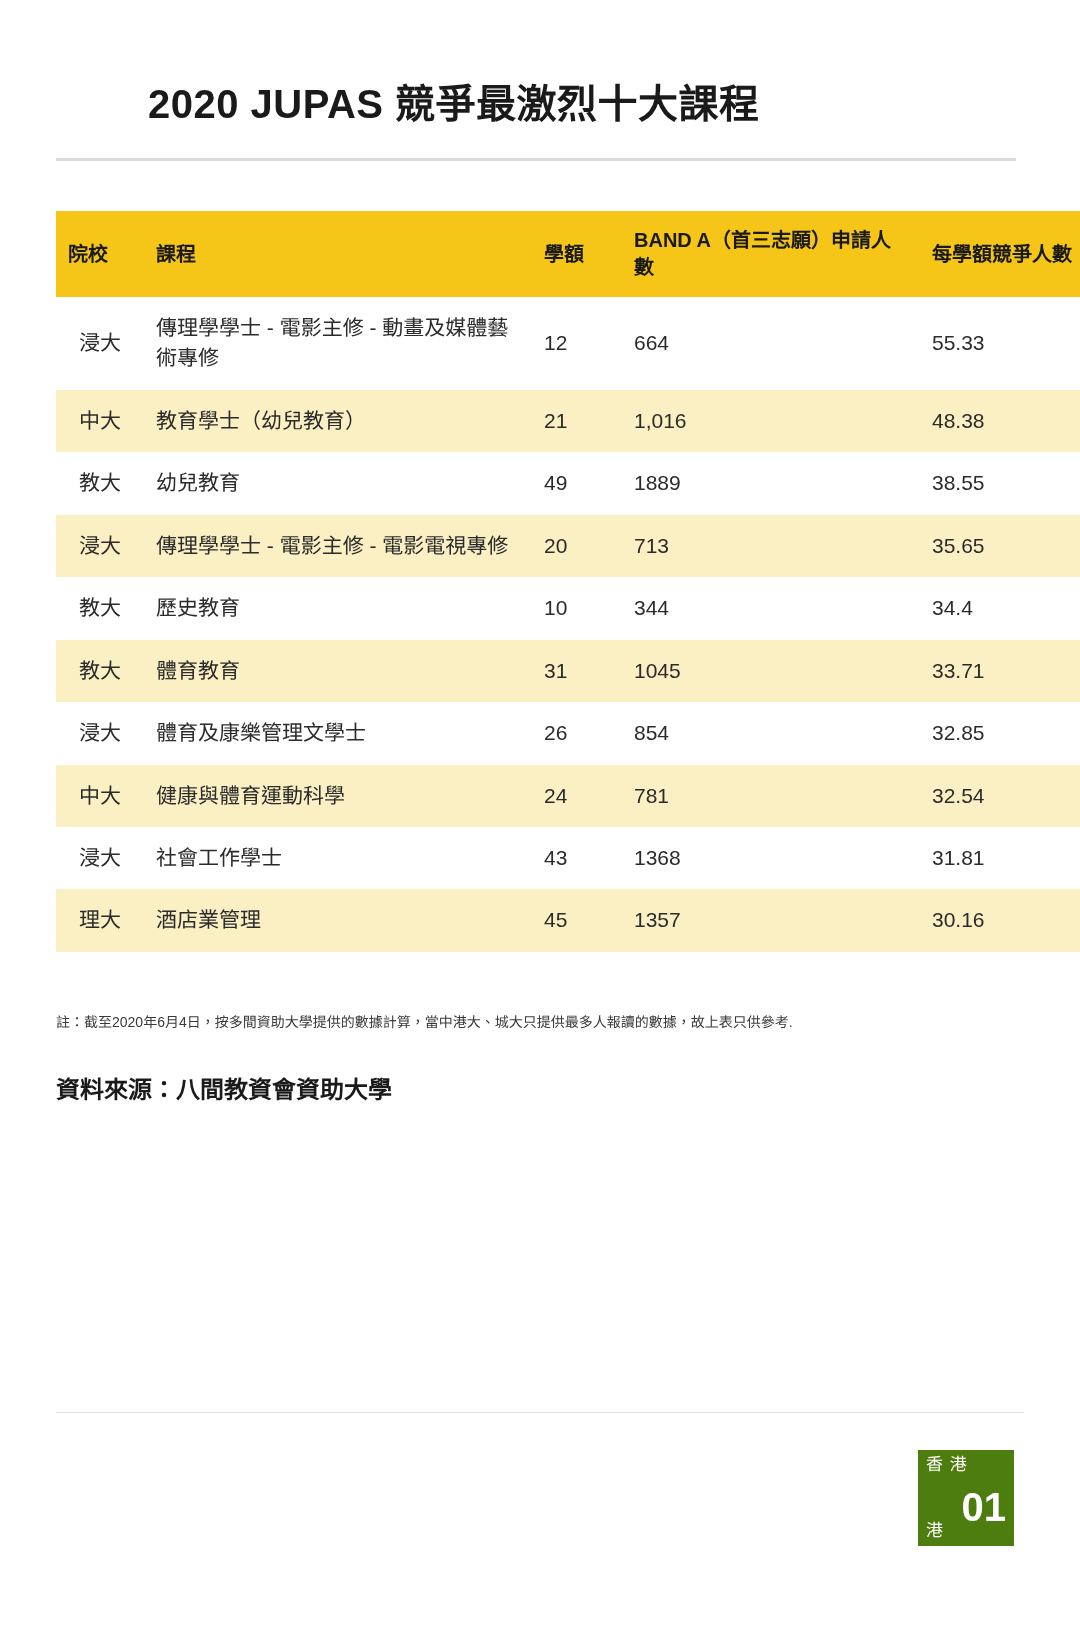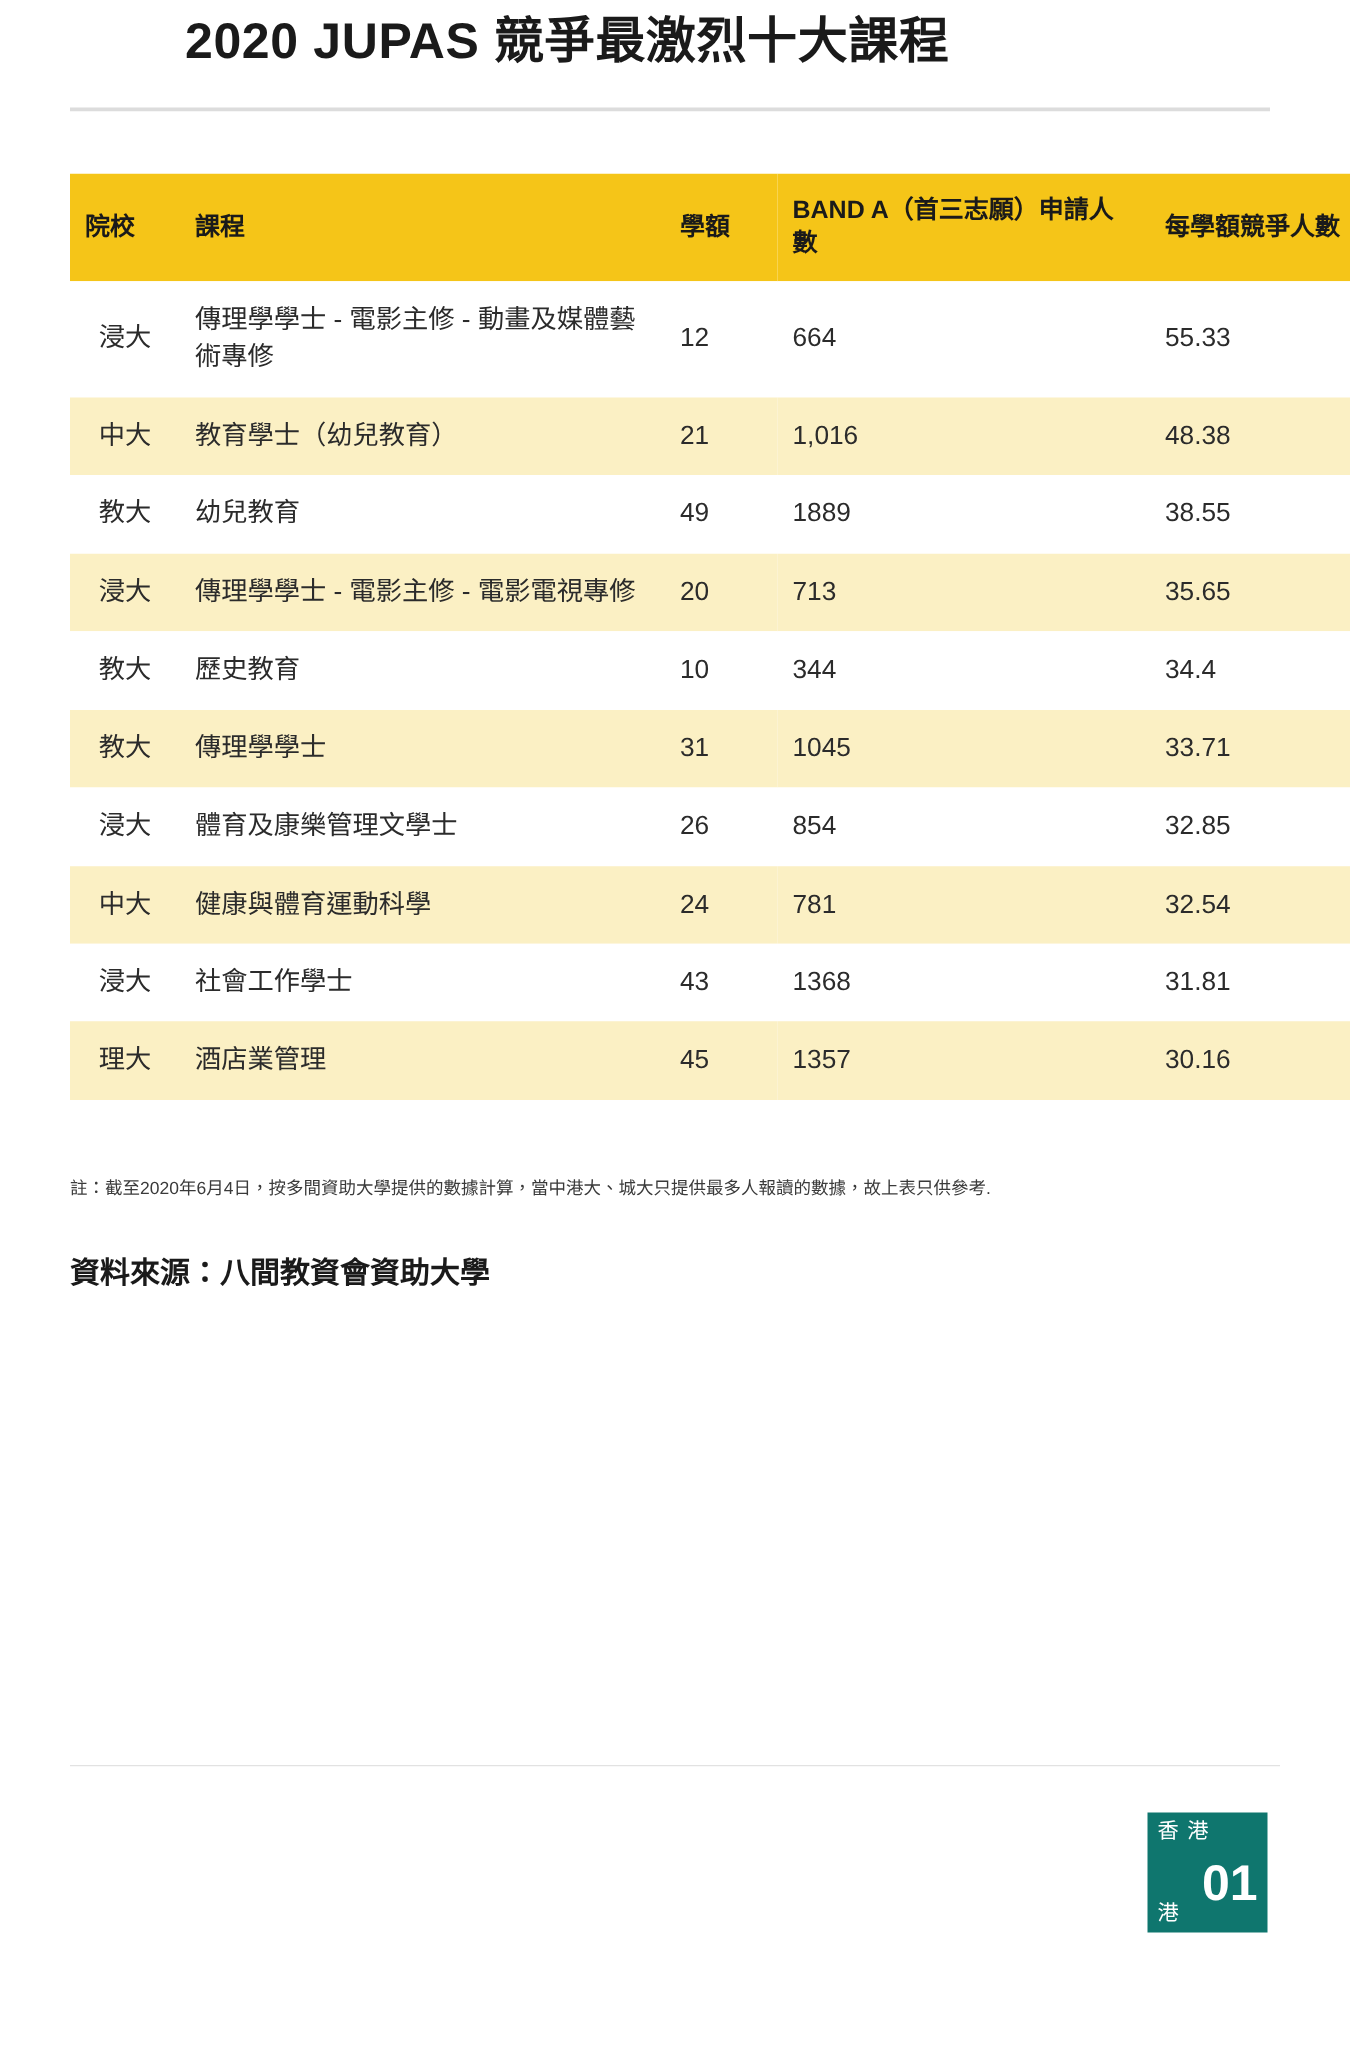--- a/index.html
+++ b/index.html
@@ -20,20 +20,21 @@
     height: 1647px;
     box-sizing: border-box;
     padding: 0 56px;
     position: relative;
   }
   .title {
     font-size: 40px;
     font-weight: bold;
     letter-spacing: 0.5px;
     color: #1a1a1a;
+    padding-top: 72px;
     padding-left: 92px;
   }
   .title-rule {
     margin-top: 28px;
     margin-left: 0px;
     margin-right: 8px;
     height: 3px;
     background: #dcdcdc;
   }
   table.data {
@@ -94,21 +95,21 @@
     top: 1412px;
     height: 1px;
     background: #e2e2e2;
   }
   .logo {
     position: absolute;
     right: 66px;
     top: 1450px;
     width: 96px;
     height: 96px;
-    background: #0f766e;
+    background: #4d7c0f;
     display: flex;
     align-items: center;
     justify-content: center;
   }
   .logo-inner {
     position: relative;
     width: 96px;
     height: 96px;
   }
   .logo-cn {
@@ -187,21 +188,21 @@
       </tr>
       <tr class="odd">
         <td class="school">教大</td>
         <td class="course">歷史教育</td>
         <td class="quota">10</td>
         <td class="band">344</td>
         <td class="ratio">34.4</td>
       </tr>
       <tr class="even">
         <td class="school">教大</td>
-        <td class="course">傳理學學士</td>
+        <td class="course">體育教育</td>
         <td class="quota">31</td>
         <td class="band">1045</td>
         <td class="ratio">33.71</td>
       </tr>
       <tr class="odd">
         <td class="school">浸大</td>
         <td class="course">體育及康樂管理文學士</td>
         <td class="quota">26</td>
         <td class="band">854</td>
         <td class="ratio">32.85</td>

